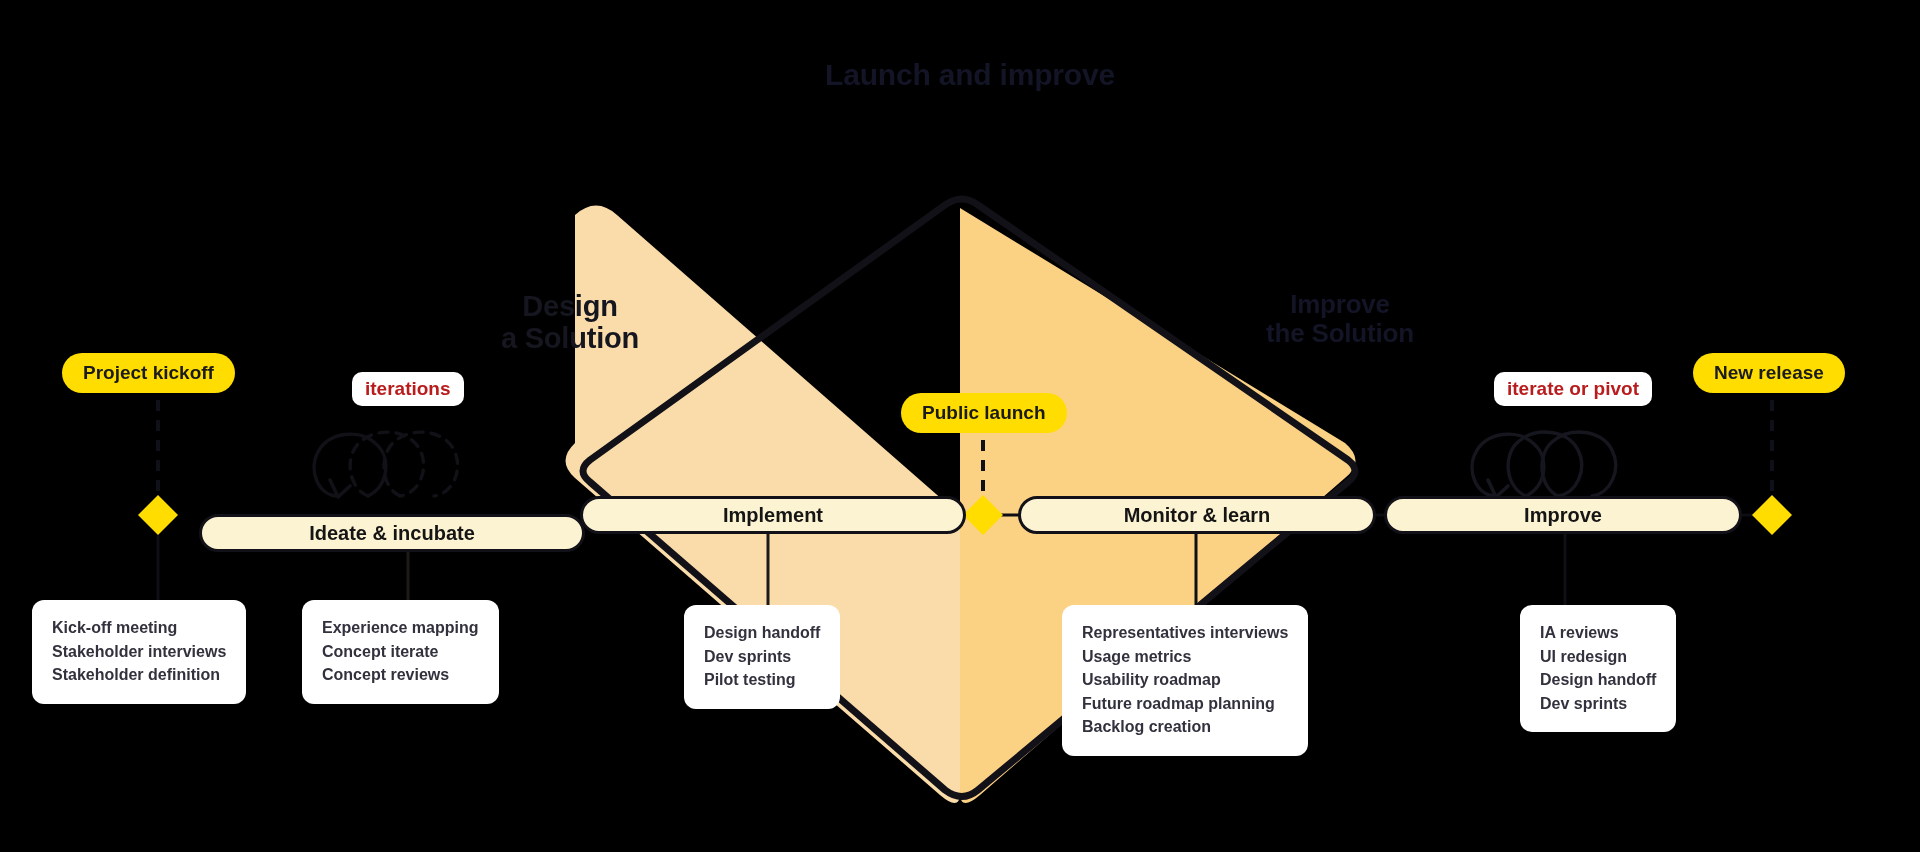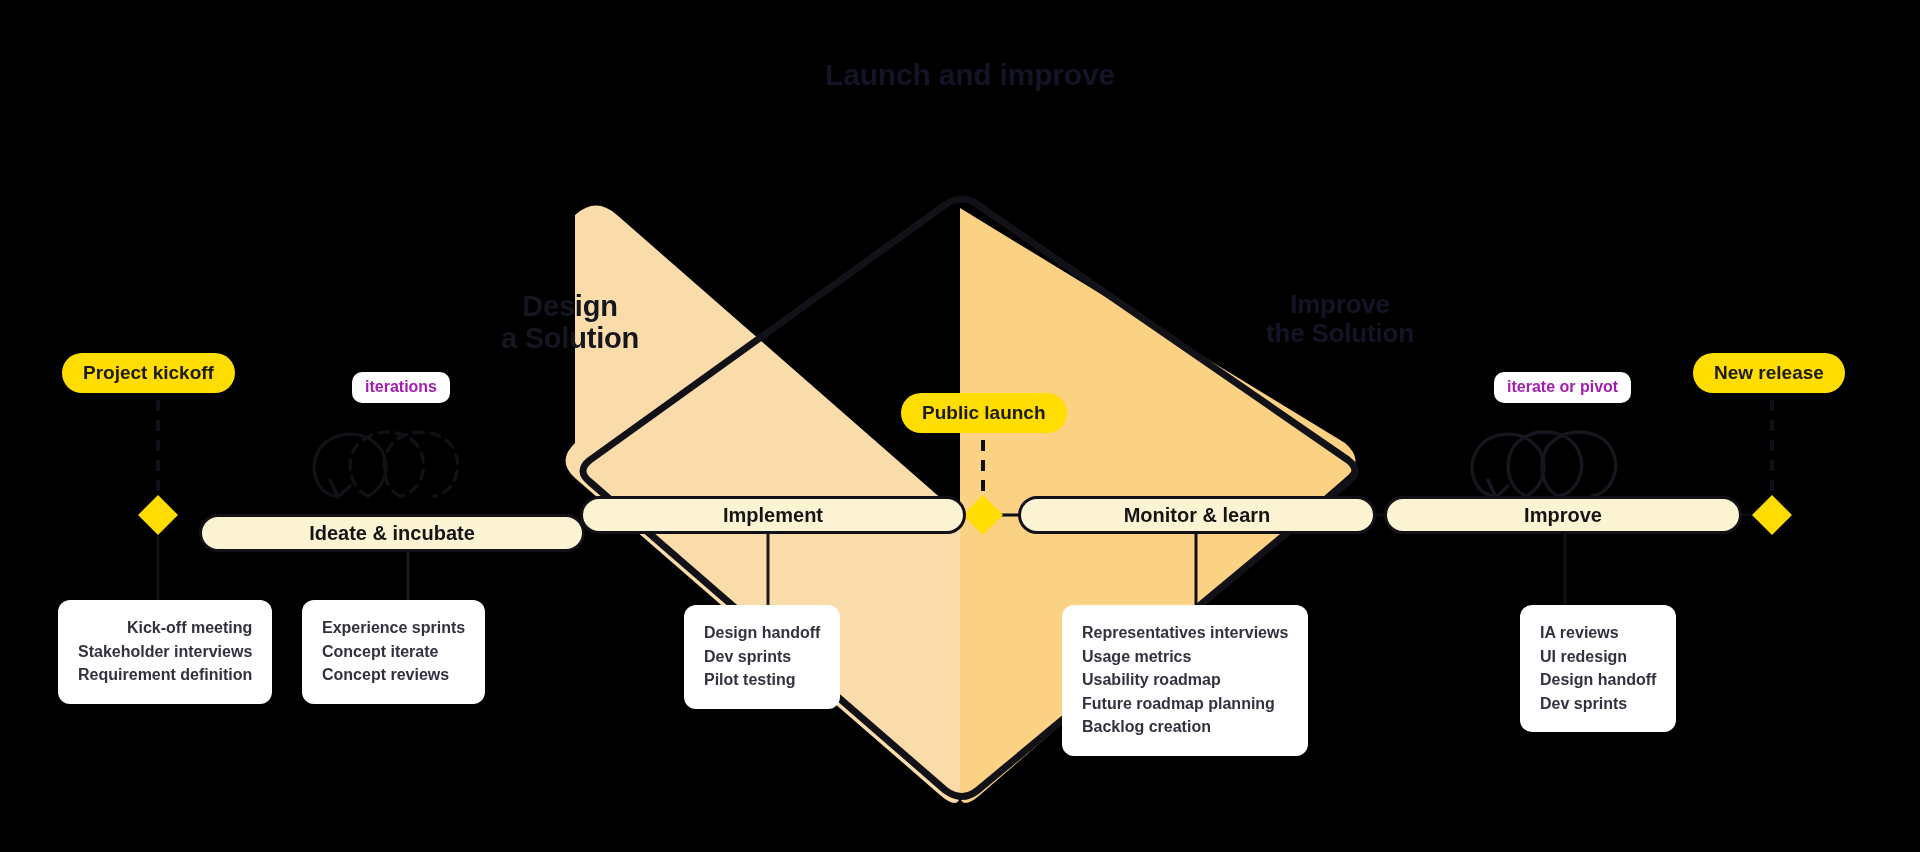--- a/index.html
+++ b/index.html
@@ -81,22 +81,22 @@
   }
 
   #badge-project-kickoff { left: 62px;  top: 353px; }
   #badge-public-launch   { left: 901px; top: 353px; margin-top: 40px; }
   #badge-new-release     { left: 1693px;top: 353px; }
 
   
   .loop-label {
     position: absolute;
     background: #ffffff;
-    color: #a21caf;
-    font-size: 16px;
+    color: #b91c1c;
+    font-size: 19px;
     font-weight: 700;
     border-radius: 10px;
     padding: 7px 13px 8px 13px;
     white-space: nowrap;
     line-height: 1;
   }
 
   #label-iterations     { left: 352px;  top: 372px; }
   #label-iterate-pivot  { left: 1494px; top: 372px; }
 
@@ -131,21 +131,21 @@
   }
 
   .detail-card .card-line {
     color: #32323e;
     font-size: 16px;
     font-weight: 700;
     line-height: 1.47;
     white-space: nowrap;
   }
 
-  #card-kickoff      { left: 58px;   top: 600px; text-align: right; }
+  #card-kickoff      { left: 32px;   top: 600px; }
   #card-experience   { left: 302px;  top: 600px; }
   #card-design       { left: 684px;  top: 605px; }
   #card-monitor      { left: 1062px; top: 605px; }
   #card-improve      { left: 1520px; top: 605px; }
 </style>
 </head>
 <body>
 
 <div id="canvas">
 
@@ -259,25 +259,25 @@
 
   <div class="stage-pill" id="pill-implement">Implement</div>
 
   <div class="stage-pill" id="pill-monitor">Monitor &amp; learn</div>
 
   <div class="stage-pill" id="pill-improve">Improve</div>
 
   <div class="detail-card" id="card-kickoff">
       <div class="card-line">Kick-off meeting</div>
       <div class="card-line">Stakeholder interviews</div>
-      <div class="card-line">Requirement definition</div>
+      <div class="card-line">Stakeholder definition</div>
     </div>
 
   <div class="detail-card" id="card-experience">
-      <div class="card-line">Experience sprints</div>
+      <div class="card-line">Experience mapping</div>
       <div class="card-line">Concept iterate</div>
       <div class="card-line">Concept reviews</div>
     </div>
 
   <div class="detail-card" id="card-design">
       <div class="card-line">Design handoff</div>
       <div class="card-line">Dev sprints</div>
       <div class="card-line">Pilot testing</div>
     </div>
 

